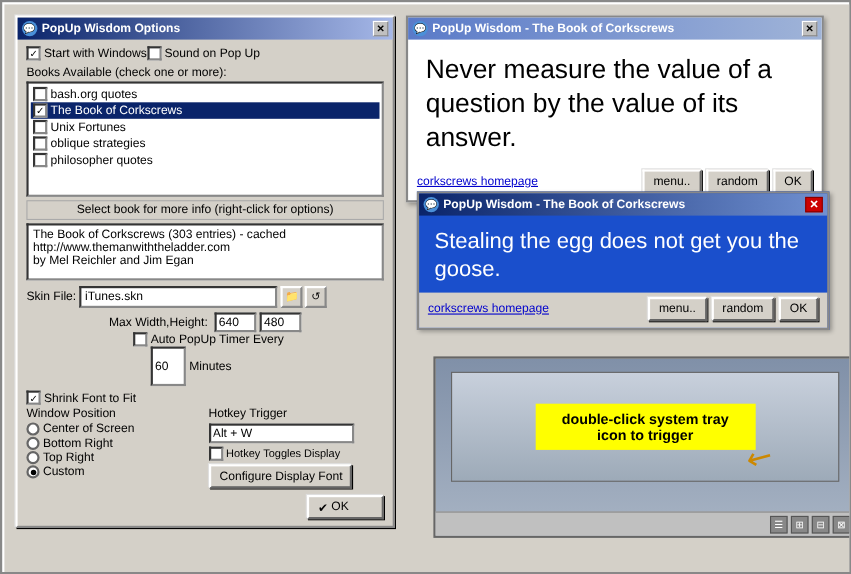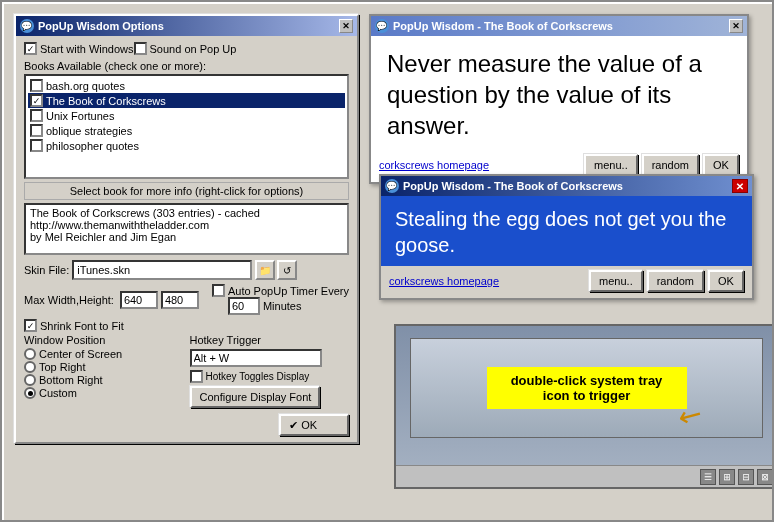--- a/index.html
+++ b/index.html
@@ -375,21 +375,21 @@
 
     .auto-popup-row {
       display: flex;
       align-items: center;
       gap: 3px;
     }
     .minutes-input {
       border: 2px inset #888;
       background: #fff;
       width: 32px;
-      height: 18px;
+      height: 36px;
       font-size: 11px;
       padding: 0 2px;
     }
   </style>
 </head>
 <body>
 
 <div class="outer-border">
 
   <div class="options-panel">
@@ -448,21 +448,21 @@
 
       <div class="skin-row" style="margin-top:5px;">
         <span class="skin-label">Skin File:</span>
         <input class="skin-input" type="text" value="iTunes.skn" style="">
         <div class="skin-btns">
           <div class="small-icon-btn">📁</div>
           <div class="small-icon-btn">↺</div>
         </div>
       </div>
 
-      <div style="display:flex; align-items:center; justify-content:space-between; margin-bottom:4px;">
+      <div style="display:flex; align-items:center; justify-content:space-between; margin-bottom:4px;flex-direction:column;">
         <div style="display:flex; align-items:center; gap:3px;">
           <span class="max-label">Max Width,Height:</span>
           <input class="small-input" type="text" value="640" style="">
           <input class="small-input" type="text" value="480" style="">
         </div>
         <div style="display:flex; flex-direction:column; align-items:flex-start; margin-left:6px;">
           <div class="auto-popup-row">
             <div class="checkbox-win"></div>
             <span style="font-size:11px;">Auto PopUp Timer Every</span>
           </div>
@@ -484,25 +484,25 @@
       <div style="display:flex; gap:6px;">
 
         <div style="flex:1;">
           <div style="font-size:11px; margin-bottom:2px;">Window Position</div>
           <div class="radio-item">
             <div class="radio-btn"></div>
             <span>Center of Screen</span>
           </div>
           <div class="radio-item">
             <div class="radio-btn"></div>
-            <span>Top Right</span>
+            <span>Bottom Right</span>
           </div>
           <div class="radio-item">
             <div class="radio-btn"></div>
-            <span>Bottom Right</span>
+            <span>Top Right</span>
           </div>
           <div class="radio-item">
             <div class="radio-btn selected"></div>
             <span>Custom</span>
           </div>
         </div>
 
         <div style="flex:1; display:flex; flex-direction:column; gap:3px;">
           <div style="font-size:11px;">Hotkey Trigger</div>
           <input type="text" style="border: 2px inset rgb(136, 136, 136); background: rgb(255, 255, 255); width: 132px; height: 18px; font-size: 11px; padding: 0px 2px;" value="Alt + W">

